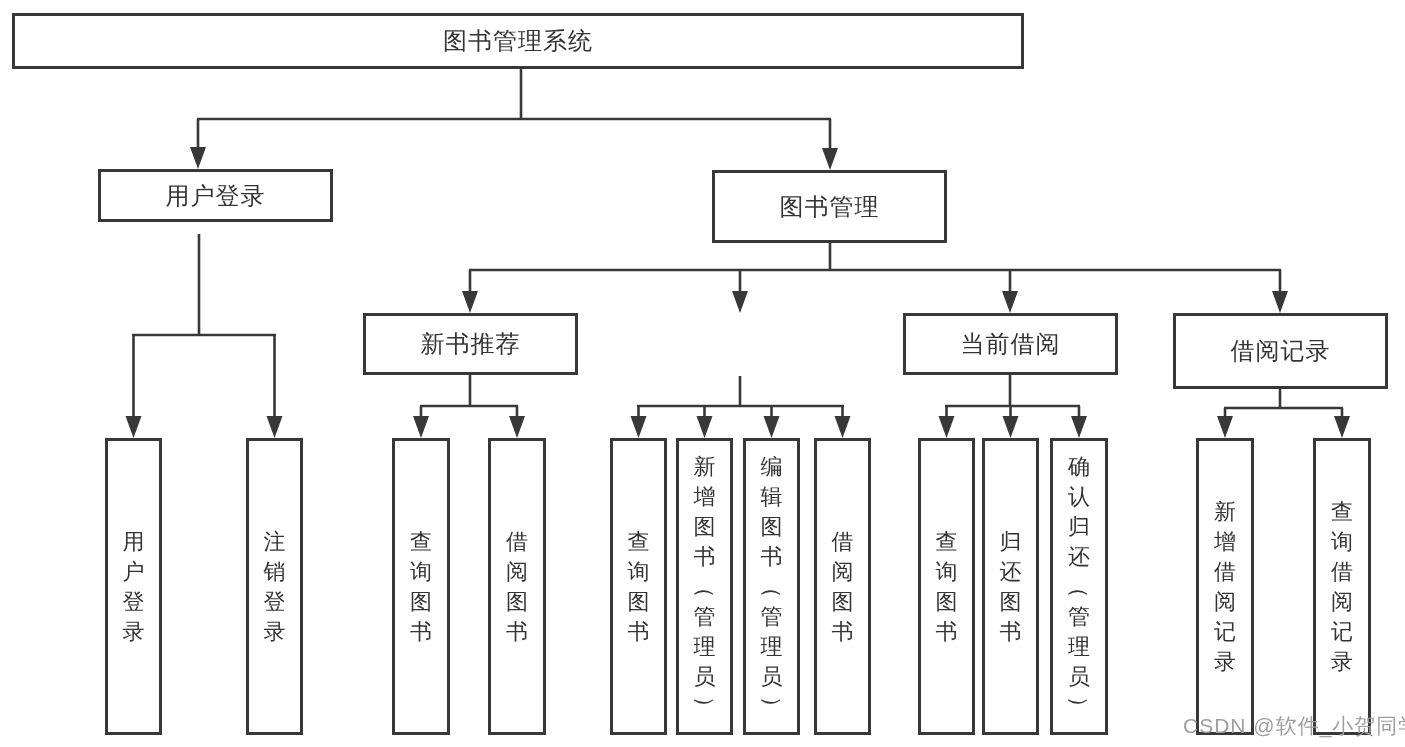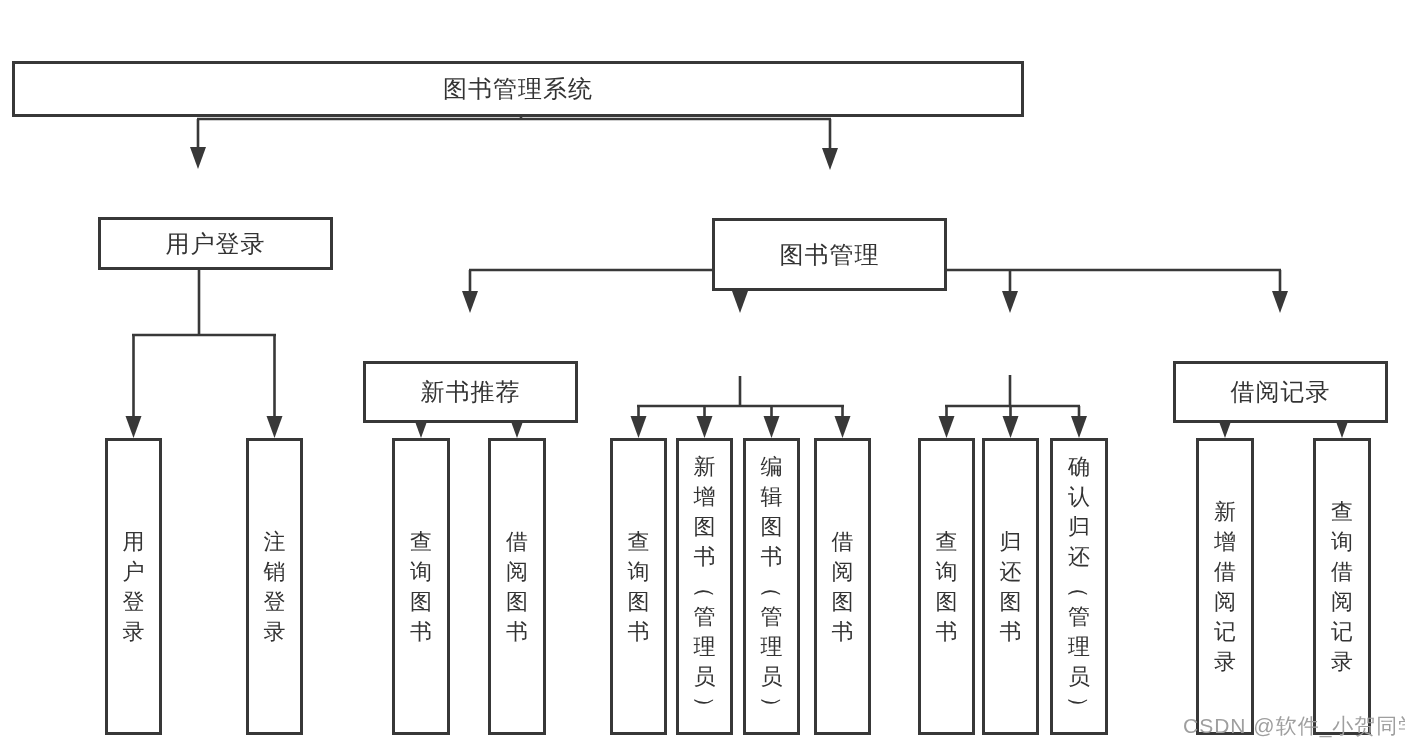--- a/index.html
+++ b/index.html
@@ -13,21 +13,21 @@
   .connectors { position:absolute; left:0; top:0; width:1405px; height:747px; }
   .box {
     position:absolute;
     background:#ffffff;
     border:3px solid #383838;
     box-sizing:border-box;
     color:#333333;
   }
   .hbox {
     display:flex; align-items:center; justify-content:center;
-    font-size:24px; letter-spacing:1px; white-space:nowrap;margin-top:48px;
+    font-size:24px; letter-spacing:1px; white-space:nowrap;
   }
   .vbox {
     display:flex; flex-direction:column; align-items:center; justify-content:center;
   }
   .vchar { display:block; font-size:22px; line-height:30px; height:30px; }
   .vchar.paren { transform:rotate(90deg); }
   .watermark {
     position:absolute; left:1183px; top:712px;
     font-size:21px; color:#9f9f9f; letter-spacing:1px;
     white-space:nowrap; z-index:5;
@@ -80,21 +80,24 @@
   <div class="box hbox" style="left:98px; top:169px; width:235px; height:53px;">
     <span>用户登录</span>
   </div>
   <div class="box hbox" style="left:712px; top:170px; width:235px; height:73px;">
     <span>图书管理</span>
   </div>
 
   <div class="box hbox" style="left:363px; top:313px; width:215px; height:62px;justify-content:center;">
     <span>新书推荐</span>
   </div>
-  <div class="box hbox" style="left:1173px; top:313px; width:215px; height:62px;">
+  <div class="box hbox" style="left:903px; top:313px; width:215px; height:62px;">
+    <span>当前借阅</span>
+  </div>
+  <div class="box hbox" style="left:1173px; top:313px; width:215px; height:76px;">
     <span>借阅记录</span>
   </div>
 
   <div class="box vbox" style="left:105px; top:438px; width:57px; height:297px;">
       <span class="vchar">用</span>
       <span class="vchar">户</span>
       <span class="vchar">登</span>
       <span class="vchar">录</span>
     </div>
   <div class="box vbox" style="left:246px; top:438px; width:57px; height:297px;">

